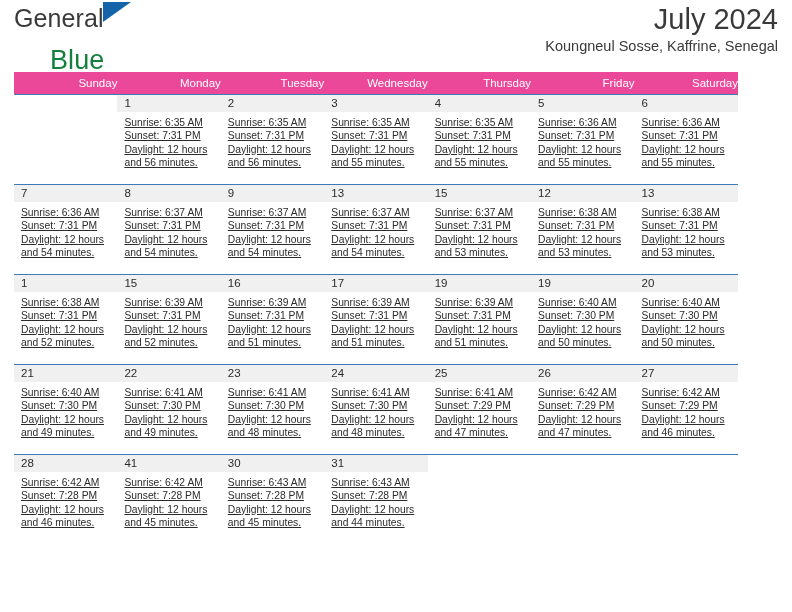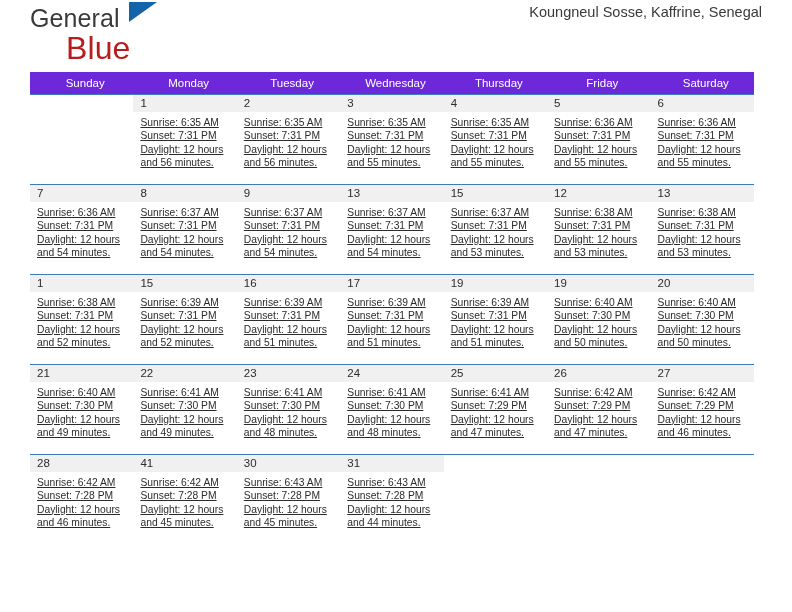--- a/index.html
+++ b/index.html
@@ -12,21 +12,21 @@
     background: #ffffff;
     font-family: "Liberation Sans", sans-serif;
     color: #2b2b2b;
     overflow: hidden;
   }
   .page {
     position: relative;
     width: 792px;
     height: 540px;
     box-sizing: border-box;
-    padding: 0 30px;
+    padding: 0 14px;
   }
 
   
   .header {
     position: relative;
     height: 72px;
     display: flex;
     align-items: flex-start;
     justify-content: space-between;
   }
@@ -47,24 +47,24 @@
     position: absolute;
     top: 2px;
     right: -27px;
     width: 0;
     height: 0;
     border-left: 28px solid #1464aa;
     border-bottom: 20px solid transparent;
   }
   .brand-bottom {
     display: block;
-    margin-top: 1px;
+    margin-top: 16px;
     margin-left: 36px;
-    font-size: 32px;
-    color: #b91c1c;
+    font-size: 27px;
+    color: #15803d;
     letter-spacing: .1px;
   }
   .titles {
     text-align: right;
     padding-top: 2px;
   }
   .cal-title {
     font-size: 29px;
     color: #3a3a3a;
     line-height: 1.18;
@@ -77,25 +77,25 @@
     white-space: nowrap;
   }
 
   
   .calendar {
     width: 724px;
     border-collapse: collapse;
     table-layout: fixed;
   }
   .calendar thead th {
-    background: #6d28d9;
+    background: #ec4899;
     color: #ffffff;
     font-size: 11.5px;
     font-weight: normal;
-    text-align: center;
+    text-align: right;
     padding: 5px 0 5px 7px;
     height: 20px;
     box-sizing: border-box;
   }
   .calendar tbody tr {
     height: 90px;
   }
   .calendar tbody td {
     vertical-align: top;
     padding: 0;
@@ -136,20 +136,21 @@
 
   <div class="header">
 
     <div class="brand">
       <span class="brand-top">General</span>
       <span class="brand-tri"></span>
       <span class="brand-bottom">Blue</span>
     </div>
 
     <div class="titles">
+      <div class="cal-title">July 2024</div>
       <div class="cal-subtitle">Koungneul Sosse, Kaffrine, Senegal</div>
     </div>
 
   </div>
 
   <table class="calendar">
     <thead>
       <tr id="weekday-row">
           <th>Sunday</th>
           <th>Monday</th>

